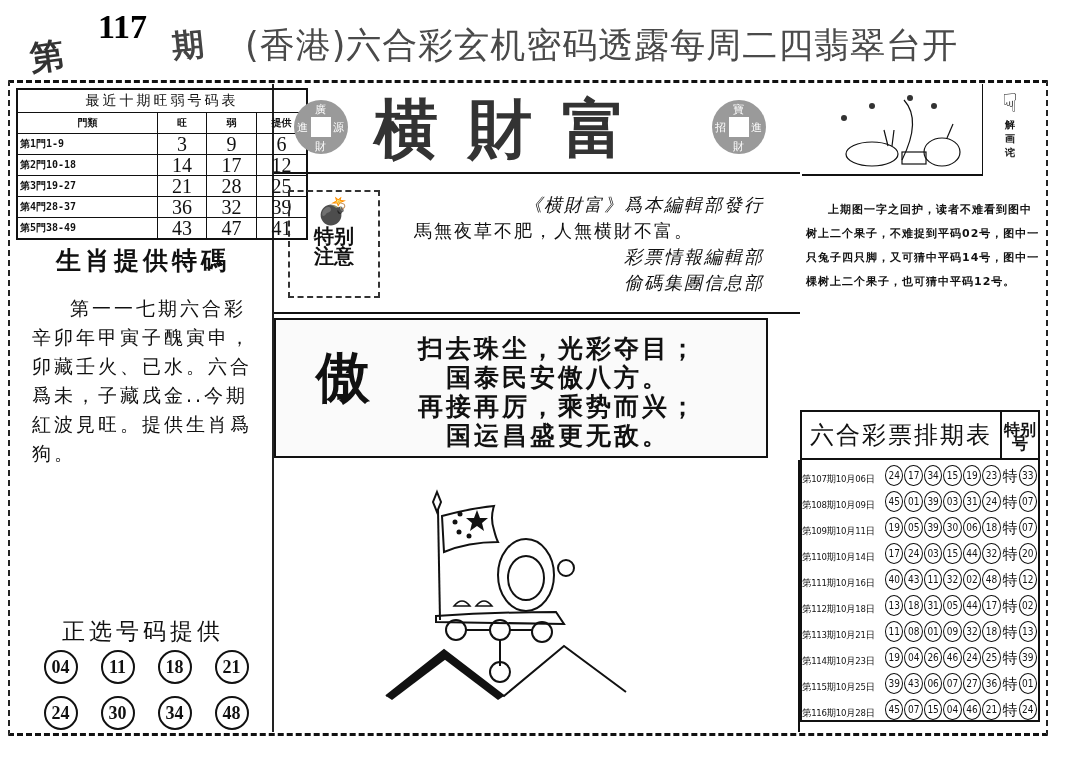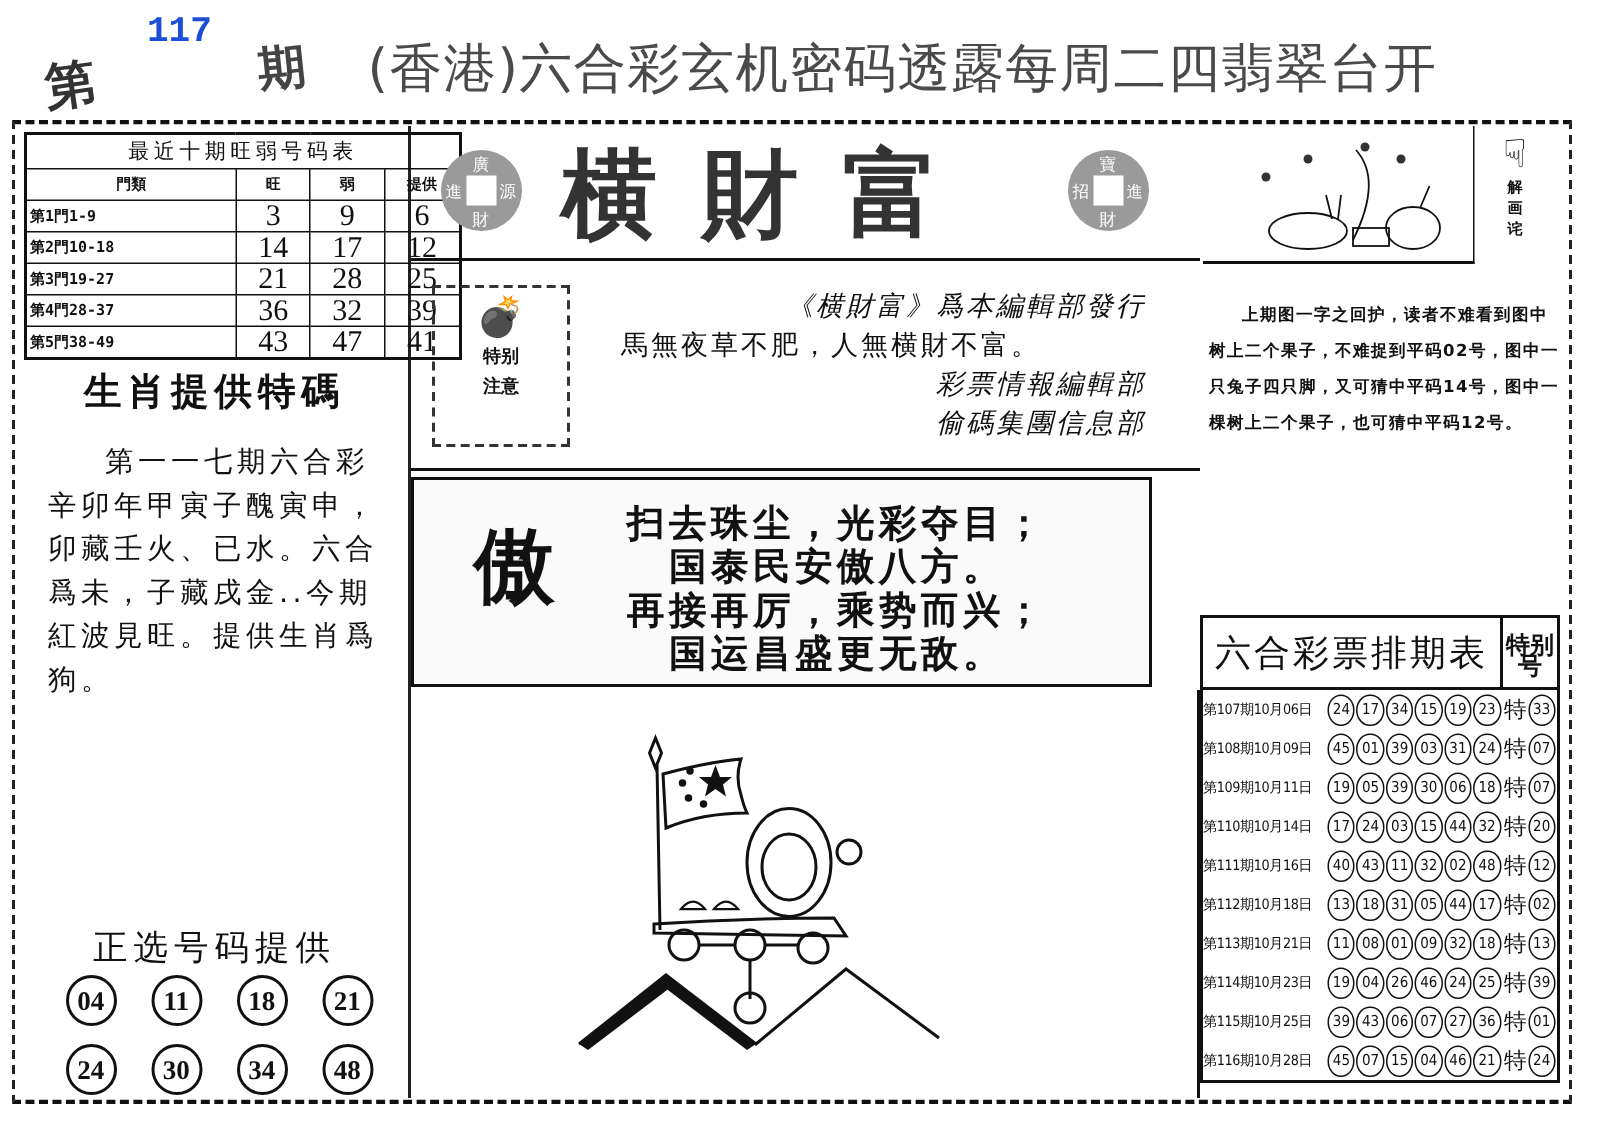--- a/index.html
+++ b/index.html
@@ -1,20 +1,20 @@
 <!DOCTYPE html>
 <html><head>
 <meta charset="utf-8">
 <style>
   html,body{margin:0;padding:0;background:#fff;}
   body{width:1080px;height:761px;position:relative;overflow:hidden;font-family:"DejaVu Serif",serif;color:#111;}
   .abs{position:absolute;}
   .title-bar{left:0;top:0;width:1080px;height:80px;}
   .t-di{left:30px;top:34px;font-size:34px;font-weight:bold;color:#333;transform:rotate(-8deg);font-family:"DejaVu Sans",sans-serif;}
-  .t-num{left:98px;top:8px;font-size:24px;font-weight:bold;font-family:Liberation Mono, monospace;color:#1d4ed8;}
+  .t-num{left:98px;top:8px;font-size:34px;font-weight:bold;font-family:Liberation Serif, serif;color:#000000;}
   .t-qi{left:172px;top:24px;font-size:32px;font-weight:bold;color:#444;transform:rotate(-6deg);font-family:"DejaVu Sans",sans-serif;}
   .t-main{left:245px;top:22px;font-size:35px;font-weight:normal;color:#4a4a4a;letter-spacing:1px;font-family:"DejaVu Sans",sans-serif;white-space:nowrap;}
   .frame{left:8px;top:80px;width:1040px;height:656px;border-top:3px dashed #111;border-left:2px dashed #222;border-right:2px dashed #222;border-bottom:3px dashed #111;box-sizing:border-box;}
   
   .left-col{left:12px;top:84px;width:262px;height:648px;border-right:2px solid #222;box-sizing:border-box;}
   table.stats{position:absolute;left:4px;top:4px;width:292px;border-collapse:collapse;border:2px solid #111;}
   table.stats td,table.stats th{border:1px solid #111;text-align:center;padding:0;height:20px;}
   table.stats .cap{font-size:14px;font-family:"DejaVu Sans",sans-serif;height:22px;letter-spacing:3px;}
   table.stats th{font-size:10px;font-family:"DejaVu Sans",sans-serif;font-weight:bold;}
   table.stats td.lbl{font-size:10px;font-family:"DejaVu Sans Mono",monospace;font-weight:bold;text-align:left;padding-left:2px;white-space:nowrap;}
@@ -27,38 +27,38 @@
   
   .mid-head{left:274px;top:84px;width:526px;height:90px;border-bottom:2px solid #111;box-sizing:border-box;}
   .coin{width:54px;height:54px;border-radius:50%;background:#9a9a9a;position:absolute;top:16px;font-size:11px;color:#fff;font-family:"DejaVu Serif",serif;}
   .coin .sq{position:absolute;left:17px;top:17px;width:20px;height:20px;background:#fff;}
   .coin span{position:absolute;}
   .coin .n{left:21px;top:2px}.coin .s{left:21px;top:39px}.coin .w{left:3px;top:20px}.coin .e{left:39px;top:20px}
   .brand{left:100px;top:2px;width:330px;text-align:left;font-size:64px;font-weight:bold;color:#333;letter-spacing:30px;font-family:"DejaVu Serif",serif;}
   .mid-notice{left:274px;top:176px;width:526px;height:138px;border-bottom:2px solid #111;box-sizing:border-box;}
   .notice-box{left:14px;top:14px;width:92px;height:108px;border:2px dashed #333;box-sizing:border-box;text-align:center;}
   .notice-box .bomb{font-size:26px;margin-top:4px;display:block;}
-  .notice-box .lbl{font-size:12px;font-weight:bold;font-family:Liberation Sans, sans-serif;line-height:20px;display:block;}
+  .notice-box .lbl{font-size:20px;font-weight:bold;font-family:Liberation Sans, sans-serif;line-height:20px;display:block;}
   .notice-text{left:140px;top:16px;width:370px;font-size:18px;line-height:26px;font-family:"DejaVu Sans",sans-serif;letter-spacing:2px;}
   .notice-text .r{text-align:right;padding-right:20px;font-style:italic;}
   .mid-poem{left:274px;top:318px;width:494px;height:140px;border:2px solid #111;box-sizing:border-box;background:#fafafa;}
   .poem-big{left:40px;top:22px;font-size:54px;font-weight:bold;font-family:"DejaVu Sans",sans-serif;}
   .poem-lines{left:142px;top:14px;font-size:25px;font-weight:bold;line-height:29px;font-family:"DejaVu Sans",sans-serif;letter-spacing:3px;text-align:center;}
   .mid-art{left:274px;top:460px;width:526px;height:272px;border-right:2px solid #111;box-sizing:border-box;}
   
   .right-col{left:800px;top:84px;width:246px;height:648px;}
   .riddle-pic{left:2px;top:0;width:180px;height:90px;border-bottom:2px solid #111;border-right:1px solid #111;}
   .riddle-side{left:190px;top:4px;width:40px;text-align:center;font-size:10px;font-weight:bold;font-family:"DejaVu Sans",sans-serif;}
   .riddle-side .hand{font-size:26px;display:block;}
   .riddle-text{left:6px;top:114px;width:236px;font-size:11px;line-height:24px;font-weight:bold;font-family:"DejaVu Sans",sans-serif;letter-spacing:1px;text-indent:2em;}
   .history{left:0;top:326px;width:240px;border:2px solid #111;box-sizing:border-box;}
   .history-head{display:flex;border-bottom:2px solid #111;height:46px;}
   .history-title{flex:1;font-size:24px;font-family:"DejaVu Sans",sans-serif;display:flex;align-items:center;justify-content:center;letter-spacing:2px;border-right:2px solid #111;}
   .history-special{width:36px;font-size:16px;font-weight:bold;text-align:center;line-height:14px;padding-top:2px;font-family:Liberation Mono, monospace;margin-top:10px;}
-  .hrow{display:flex;align-items:center;height:26px;font-family:"DejaVu Sans Condensed","DejaVu Sans",sans-serif;}
+  .hrow{display:flex;align-items:flex-end;height:26px;font-family:"DejaVu Sans Condensed","DejaVu Sans",sans-serif;}
   .hrow .d{font-size:9.5px;width:86px;white-space:nowrap;letter-spacing:-0.3px;}
   .sb{width:17px;height:19px;border:1px solid #111;border-radius:50%;font-size:10px;display:flex;align-items:center;justify-content:center;margin-right:1px;}
   .hrow .te{font-size:15px;margin:0 1px;}
 </style>
 </head>
 <body>
 
 <div class="abs title-bar">
   <span class="abs t-di">第</span>
   <span class="abs t-num">117</span>

